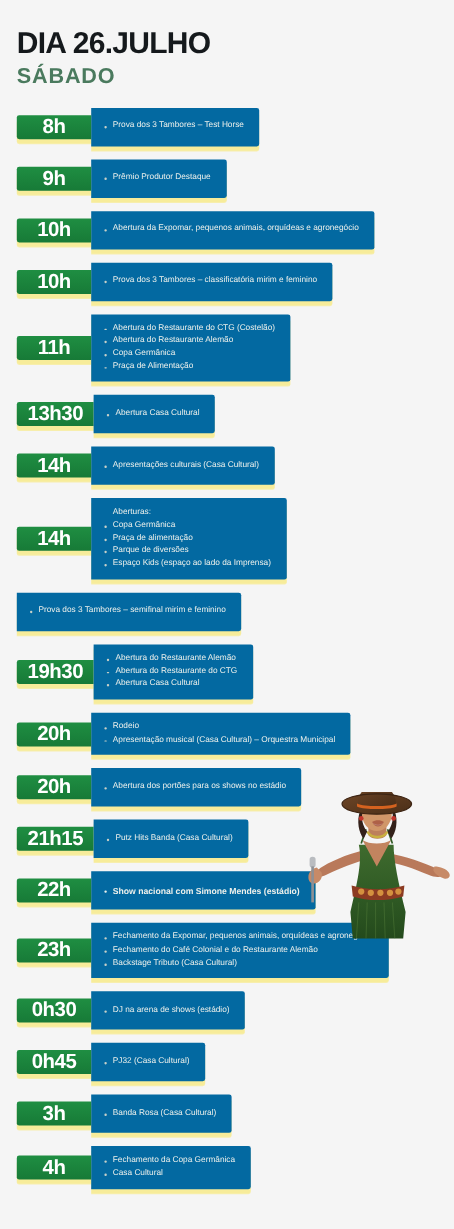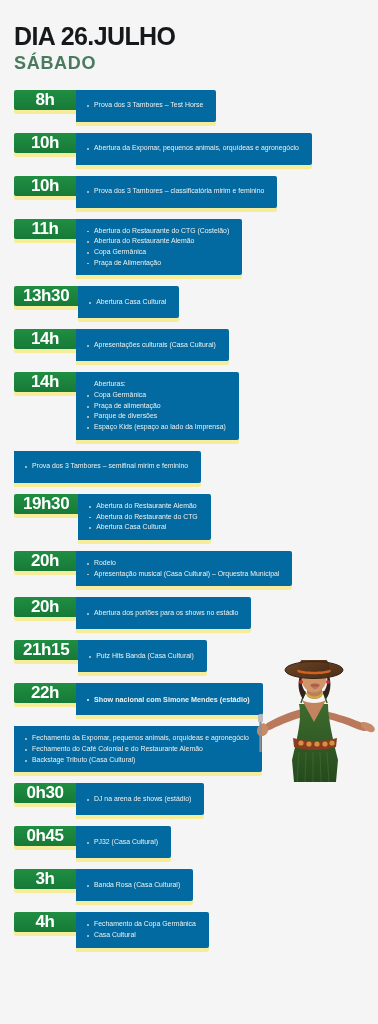--- a/index.html
+++ b/index.html
@@ -36,21 +36,21 @@
   
   .schedule {
     position:relative;
     margin-top:16px;
     padding-left:14px;
     z-index:2;
   }
   .row {
     position:relative;
     display:flex;
-    align-items:flex-start;
+    align-items:center;
     margin-bottom:11px;
     width:max-content;
     max-width:356px;
     filter:drop-shadow(0 4px 0 #f7ec9a);
   }
   .row-time {
     flex:0 0 auto;
     min-width:62px;
     background:#1d8a3f;
     background:linear-gradient(180deg,#1f8e42 0%,#177a37 100%);
@@ -122,20 +122,26 @@
   </div>
 
   <div class="schedule" id="schedule">
       <div class="row">
         <div class="row-time">8h</div>
         <div class="row-desc">
           <div class="desc-line">Prova dos 3 Tambores – Test Horse</div>
         </div>
       </div>
       <div class="row">
+        <div class="row-time">9h</div>
+        <div class="row-desc">
+          <div class="desc-line">Prêmio Produtor Destaque</div>
+        </div>
+      </div>
+      <div class="row">
         <div class="row-time">10h</div>
         <div class="row-desc">
           <div class="desc-line">Abertura da Expomar, pequenos animais, orquídeas e agronegócio</div>
         </div>
       </div>
       <div class="row">
         <div class="row-time">10h</div>
         <div class="row-desc">
           <div class="desc-line">Prova dos 3 Tambores – classificatória mirim e feminino</div>
         </div>
@@ -203,20 +209,21 @@
           <div class="desc-line">Putz Hits Banda (Casa Cultural)</div>
         </div>
       </div>
       <div class="row featured">
         <div class="row-time">22h</div>
         <div class="row-desc">
           <div class="desc-line">Show nacional com Simone Mendes (estádio)</div>
         </div>
       </div>
       <div class="row">
+        <div class="row-time">23h</div>
         <div class="row-desc">
           <div class="desc-line">Fechamento da Expomar, pequenos animais, orquídeas e agronegócio</div>
           <div class="desc-line">Fechamento do Café Colonial e do Restaurante Alemão</div>
           <div class="desc-line">Backstage Tributo (Casa Cultural)</div>
         </div>
       </div>
       <div class="row">
         <div class="row-time">0h30</div>
         <div class="row-desc">
           <div class="desc-line">DJ na arena de shows (estádio)</div>

